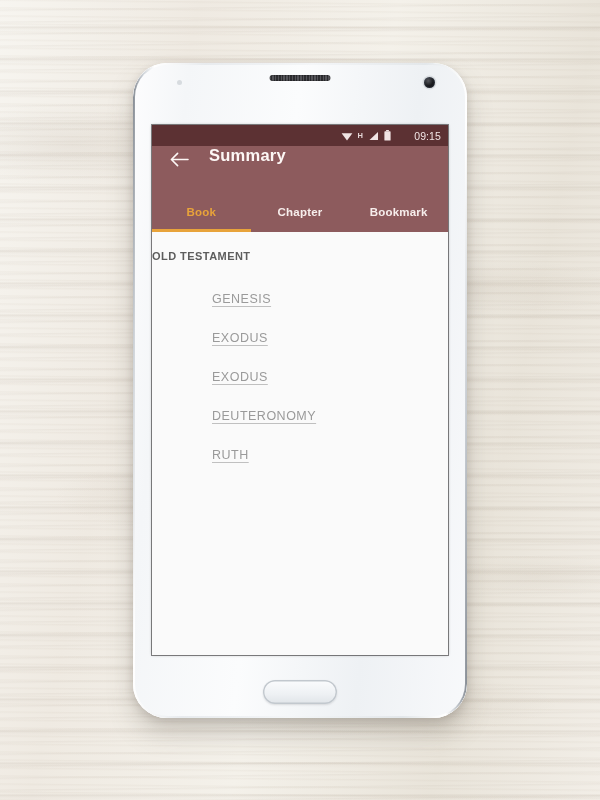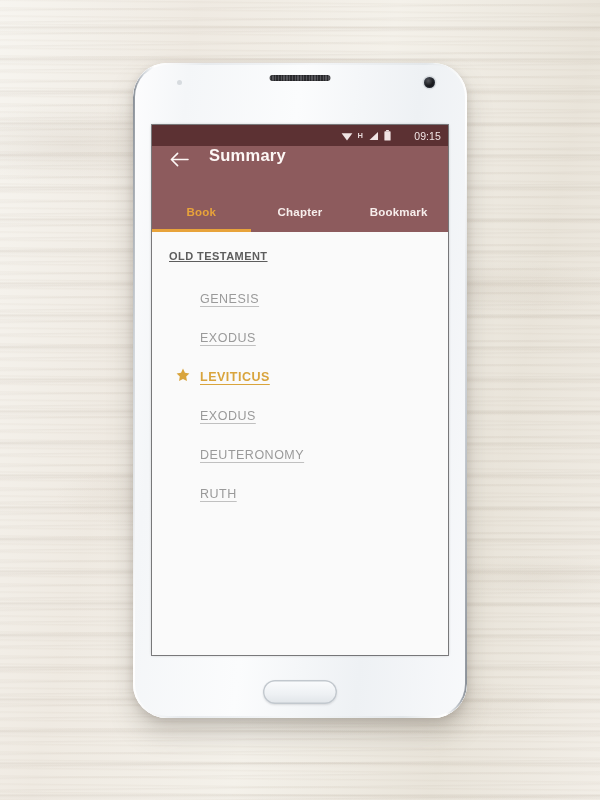--- a/index.html
+++ b/index.html
@@ -230,29 +230,27 @@
     background: #fafafa;
     height: 423px;
     overflow: hidden;
     padding-top: 18px;
   }
   #section-header {
     font-size: 11px;
     font-weight: 700;
     color: #5d5d5d;
     letter-spacing: .45px;
-    padding-left: 17px;
     margin-bottom: 17px;
-    text-decoration: underline;
   }
   .book-row {
     height: 39px;
     display: flex;
     align-items: center;
-    padding-left: 24px;
+    padding-left: 36px;
     cursor: pointer;
   }
   .star-slot {
     width: 24px;
     display: flex;
     align-items: center;
     flex-shrink: 0;
   }
   .book-label {
     font-size: 12.5px;
@@ -332,30 +330,20 @@
       <div class="book-row">
         <span class="star-slot"></span>
         <span class="book-label">GENESIS</span>
       </div>
 
       <div class="book-row">
         <span class="star-slot"></span>
         <span class="book-label">EXODUS</span>
       </div>
 
-      <div class="book-row selected">
-        <span class="star-slot">
-          <span>
-            <svg width="14" height="14" viewBox="0 0 14 14">
-              <path d="M7 0.6 L8.95 4.75 L13.4 5.4 L10.2 8.6 L10.95 13.1 L7 10.95 L3.05 13.1 L3.8 8.6 L0.6 5.4 L5.05 4.75 Z" fill="#d9a43c"></path>
-            </svg>
-          </span>
-        </span>
-        <span class="book-label">LEVITICUS</span>
-      </div>
 
       <div class="book-row">
         <span class="star-slot"></span>
         <span class="book-label">EXODUS</span>
       </div>
 
       <div class="book-row">
         <span class="star-slot"></span>
         <span class="book-label">DEUTERONOMY</span>
       </div>

